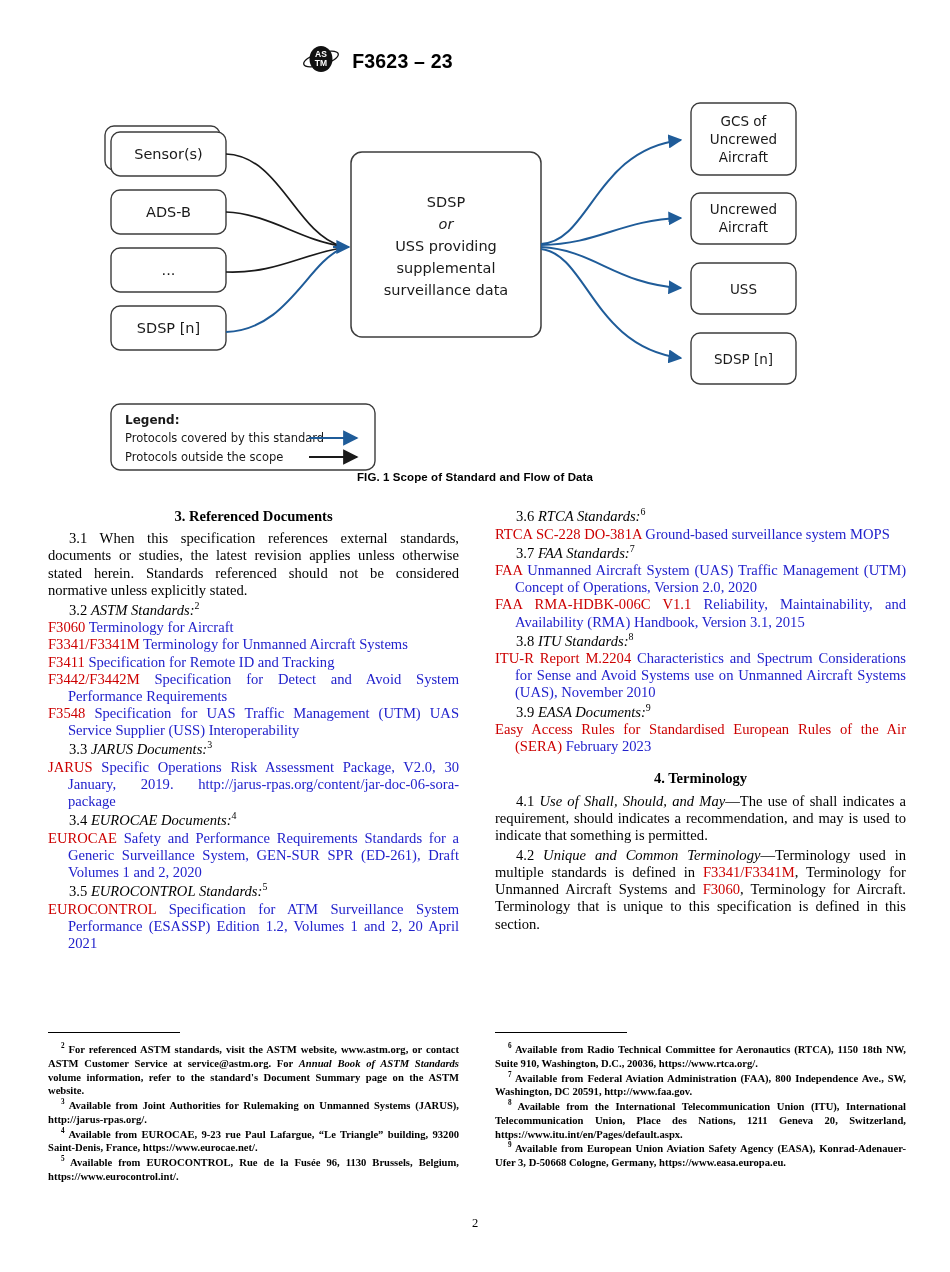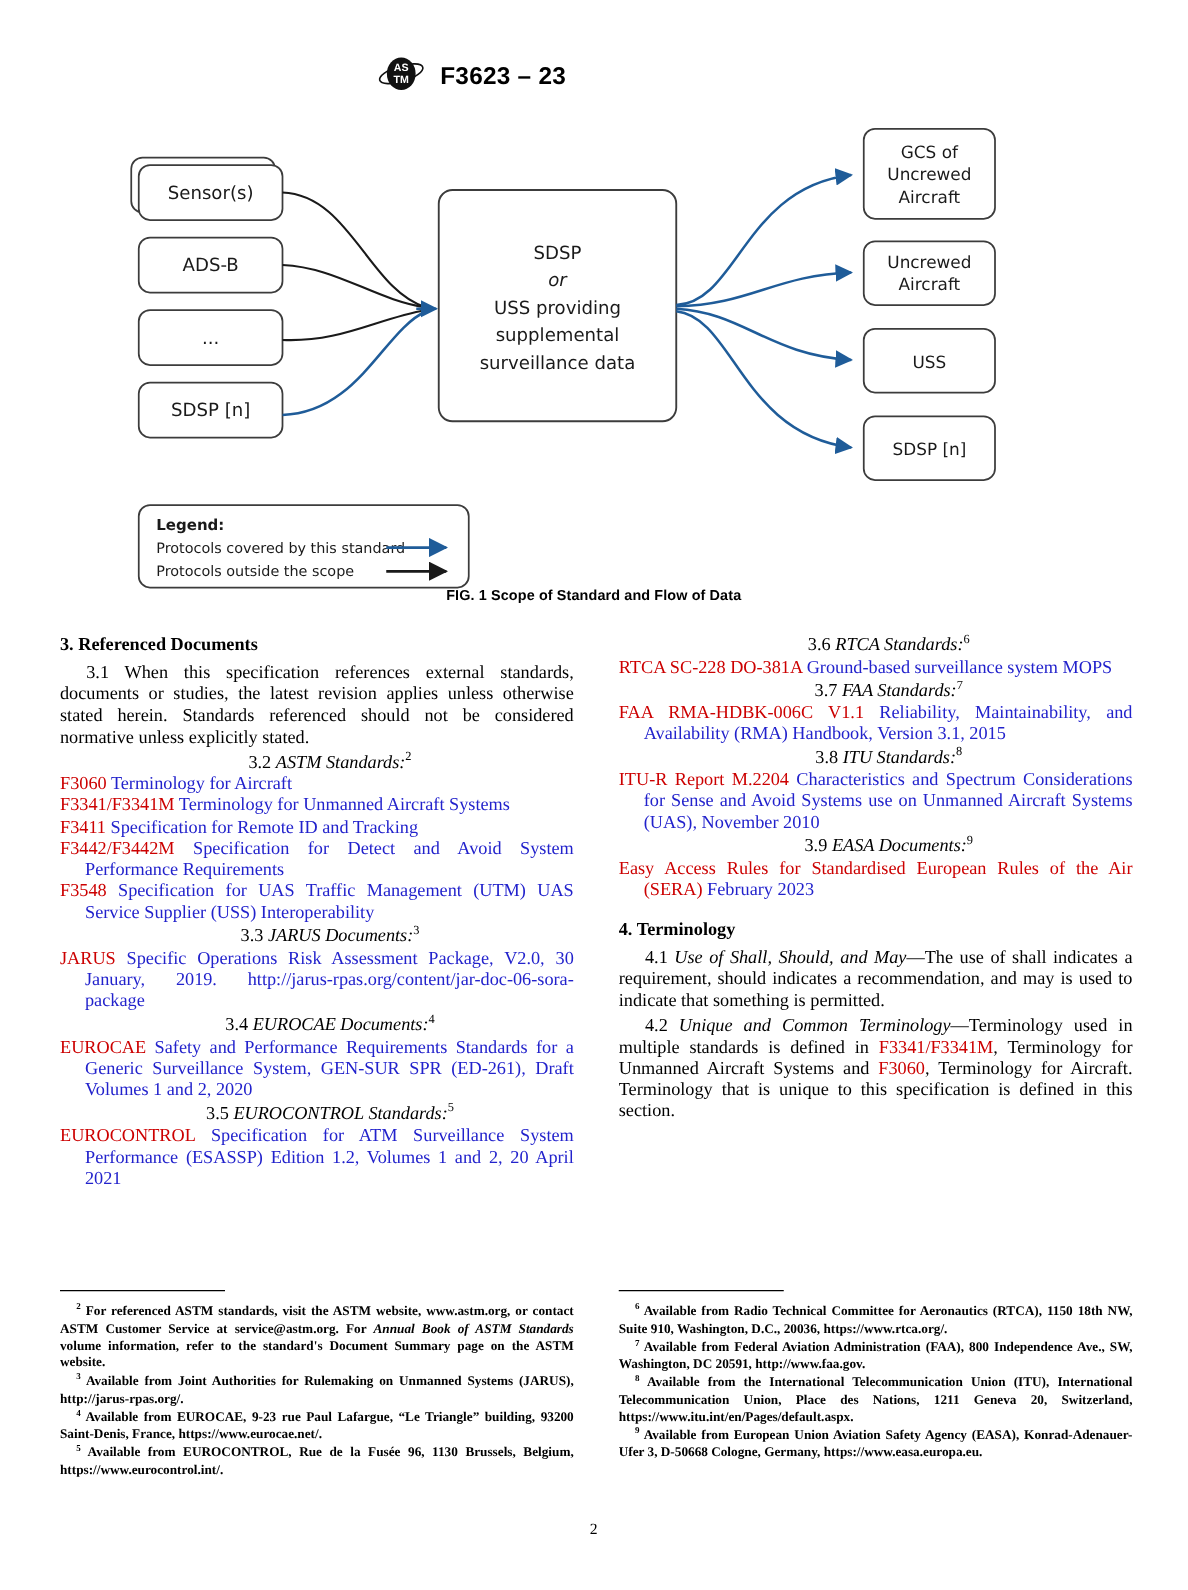--- a/index.html
+++ b/index.html
@@ -65,37 +65,37 @@
     display: flex;
     gap: 36px;
   }
   .col { width: 411px; }
 
   h2.sec-head {
     font-size: 14.6px;
     font-weight: bold;
     margin: 0 0 5px 0;
     line-height: 1.18;
+    text-align: center;
   }
   h2.sec-head.spaced-top { margin-top: 15px; }
 
   p.para {
     margin: 1px 0 3px 0;
     font-size: 14.6px;
     line-height: 1.175;
     text-align: justify;
     text-indent: 21px;
     hyphens: manual;
   }
   p.subhead {
     margin: 2px 0 0 0;
     font-size: 14.6px;
     line-height: 1.20;
     text-indent: 21px;
-    text-align: center;
   }
   p.subhead .t { font-style: italic; }
   sup { font-size: 0.68em; vertical-align: super; line-height: 0; }
 
   ul.ref-list { list-style: none; margin: 0; padding: 0; }
   ul.ref-list li {
     font-size: 14.6px;
     line-height: 1.175;
     text-align: justify;
     padding-left: 20px;
@@ -278,20 +278,21 @@
     </p>
     <ul class="ref-list">
       <li><span class="ref-id">RTCA SC-228 DO-381A</span> <span class="ref-title">Ground-based surveillance system MOPS</span></li>
     </ul>
 
     <p class="subhead">
       <span>3.7</span>
       <span class="t">FAA Standards:</span><sup>7</sup>
     </p>
     <ul class="ref-list">
+      <li><span class="ref-id">FAA</span> <span class="ref-title">Unmanned Aircraft System (UAS) Traffic Management (UTM) Concept of Operations, Version 2.0, 2020</span></li>
       <li><span class="ref-id">FAA RMA-HDBK-006C V1.1</span> <span class="ref-title">Reliability, Maintainability, and Availability (RMA) Handbook, Version 3.1, 2015</span></li>
     </ul>
 
     <p class="subhead">
       <span>3.8</span>
       <span class="t">ITU Standards:</span><sup>8</sup>
     </p>
     <ul class="ref-list">
       <li><span class="ref-id">ITU-R Report M.2204</span> <span class="ref-title">Characteristics and Spectrum Considerations for Sense and Avoid Systems use on Unmanned Aircraft Systems (UAS), November 2010</span></li>
     </ul>

